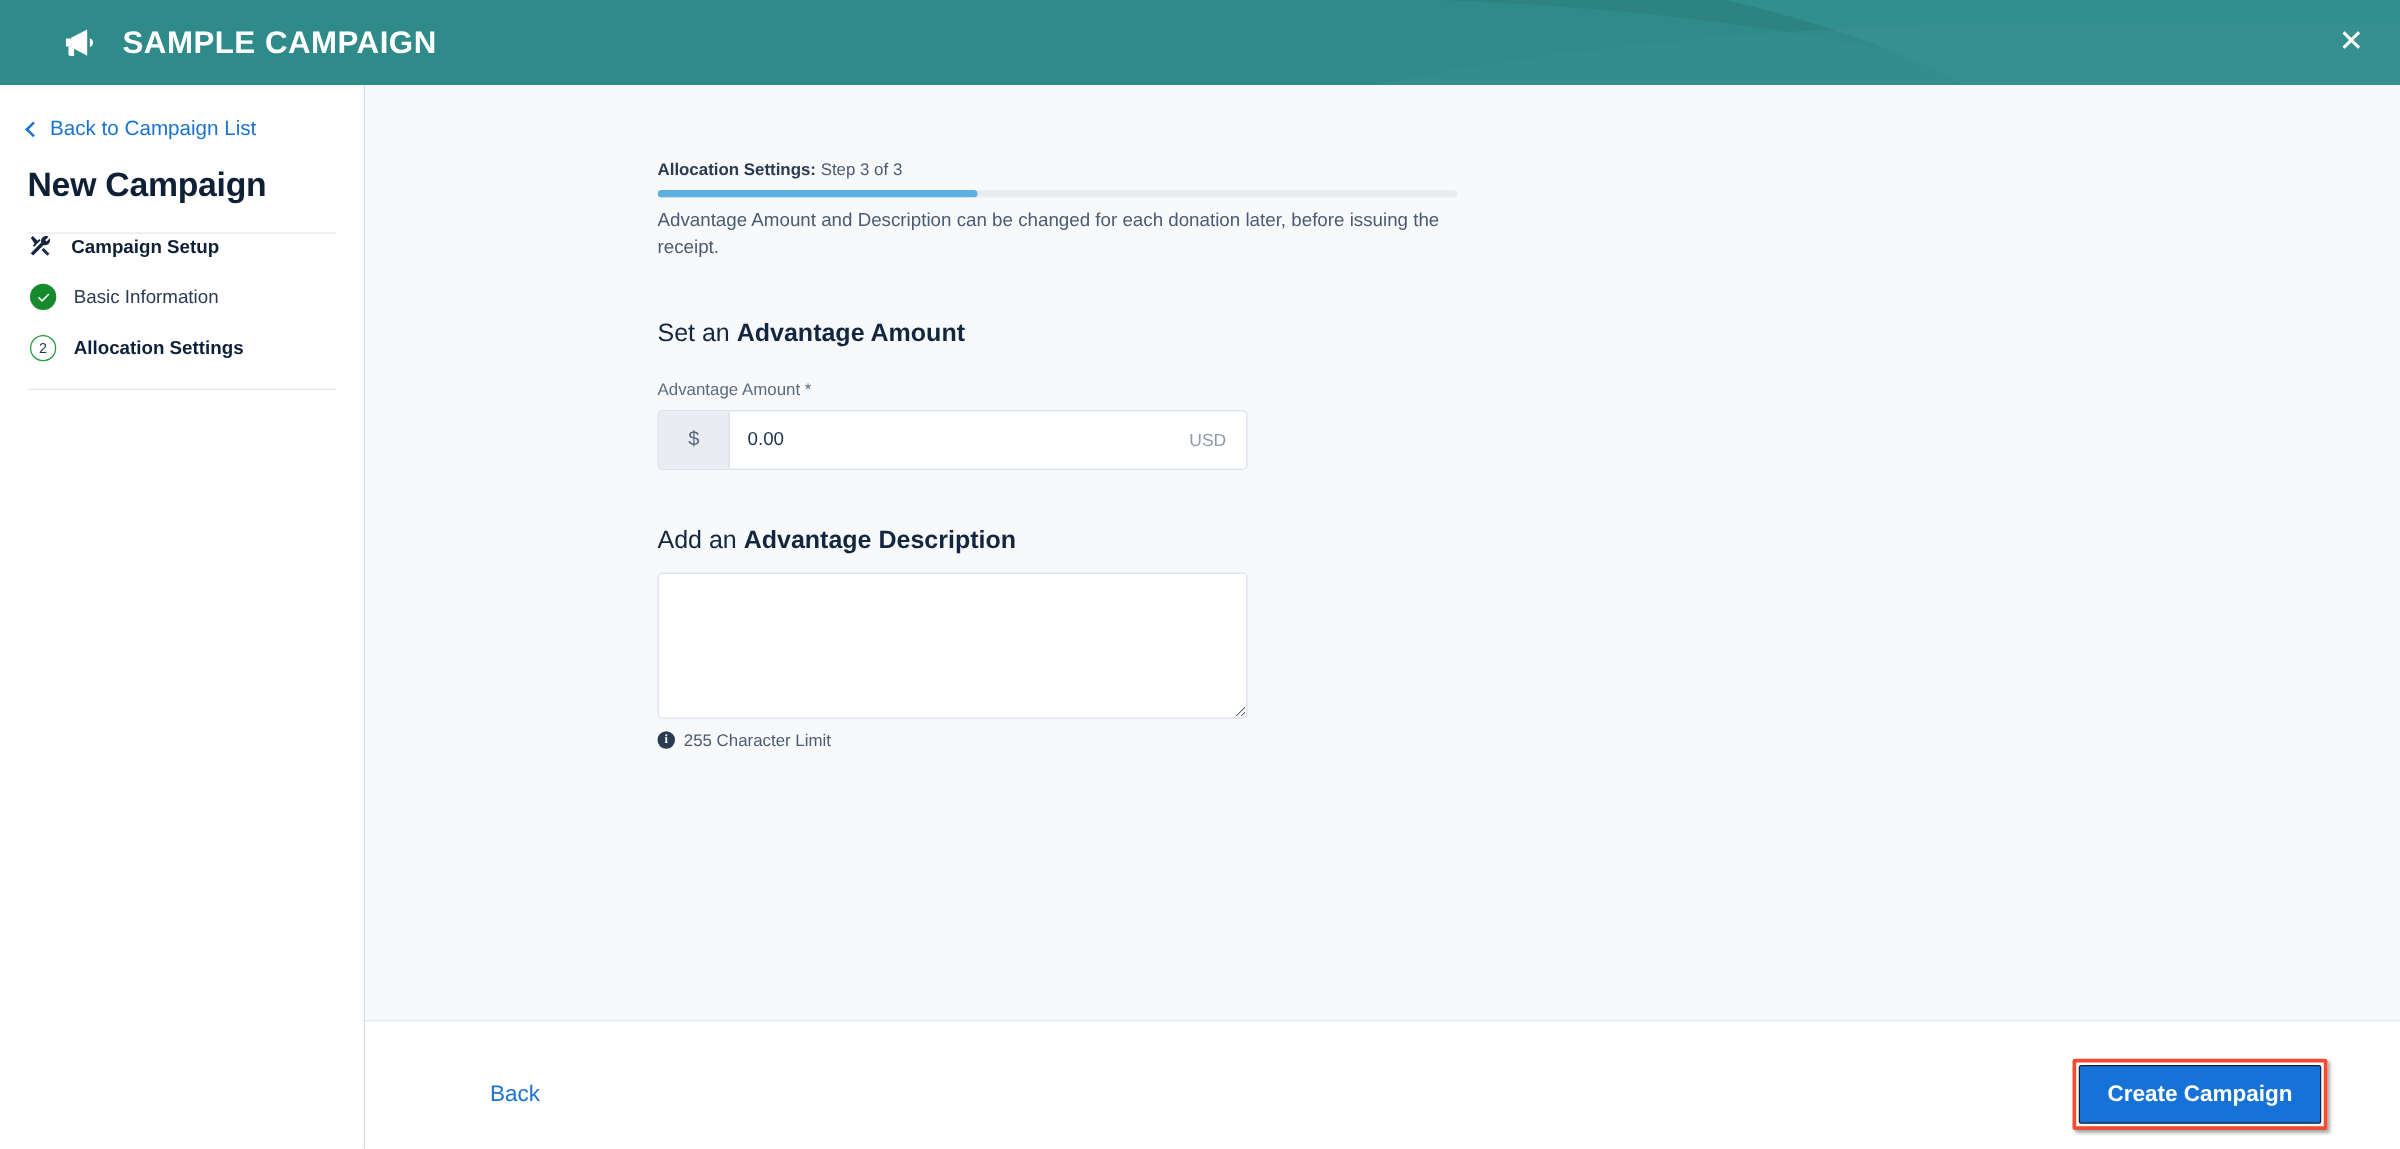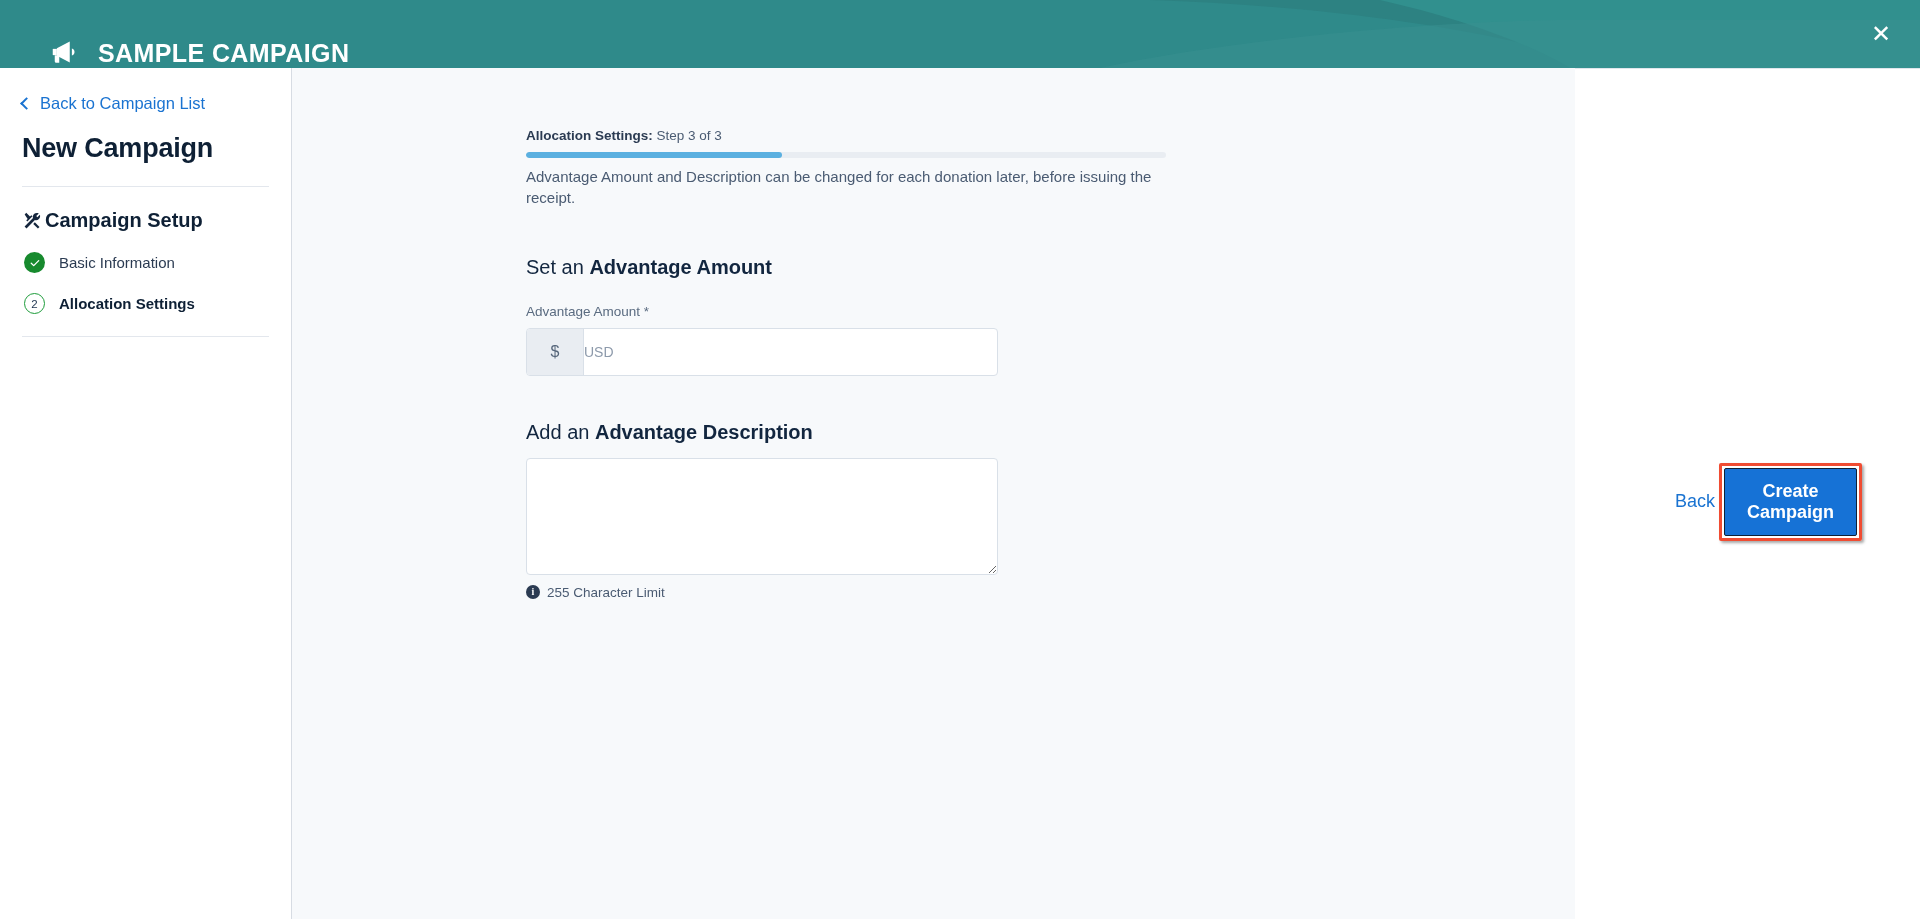--- a/index.html
+++ b/index.html
@@ -11,21 +11,21 @@
     font-family: "Liberation Sans", sans-serif;
     background: #ffffff;
   }
 
   
   .app-header {
     position: relative;
     height: 68px;
     background: #2f8a8a;
     display: flex;
-    align-items: flex-end;
+    align-items: center;
     overflow: hidden;
   }
   .header-decor {
     position: absolute;
     inset: 0;
     pointer-events: none;
   }
   .header-decor svg { display: block; width: 100%; height: 100%; }
 
   .brand-icon {
@@ -112,23 +112,22 @@
     letter-spacing: -0.2px;
   }
   .divider {
     height: 1px;
     background: #e3e7ed;
     margin-top: 22px;
   }
   .nav-group-head {
     display: flex;
     align-items: center;
-    gap: 3px;
-    margin-top: 22px;
-    font-size: 20px;
+    gap: 15px;
+    font-size: 15px;
     font-weight: bold;
     color: #0e2035;
     cursor: pointer;
   }
   .tools-icon { width: 20px; height: 20px; flex: 0 0 20px; }
   .tools-icon svg { display: block; width: 20px; height: 20px; }
 
   .nav-item {
     display: flex;
     align-items: center;
@@ -155,21 +154,21 @@
   .step-badge.current {
     border: 1.5px solid #1d9c3a;
     color: #1f3550;
     background: #ffffff;
   }
 
   
   .main-col {
     flex: 1 1 auto;
     display: flex;
-    flex-direction: row;
+    flex-direction: column;
     min-width: 0;
     background: #f7f9fb;
     justify-content: flex-end;
   }
   .main-scroll {
     flex: 1 1 auto;
     padding: 60px 0 0 0;
     overflow: hidden;
   }
   .content-wrap {
@@ -436,20 +435,21 @@
         <p class="lead-sub">Advantage Amount and Description can be changed for each donation later, before issuing the receipt.</p>
 
         <h2 class="section-heading">
           <span>Set an </span><b>Advantage Amount</b>
         </h2>
 
         <div class="field-label">Advantage Amount *</div>
 
         <div class="amount-row">
           <div class="amount-prefix">$</div>
+          <input class="amount-input" type="text" id="amount-input" placeholder="0.00" value="0.00" style="">
           <div class="amount-suffix">USD</div>
         </div>
 
         <h2 class="desc-heading">
           <span>Add an </span><b>Advantage Description</b>
         </h2>
 
         <textarea class="desc-area" id="desc-area" placeholder="" style=""></textarea>
 
         <div class="limit-row">

